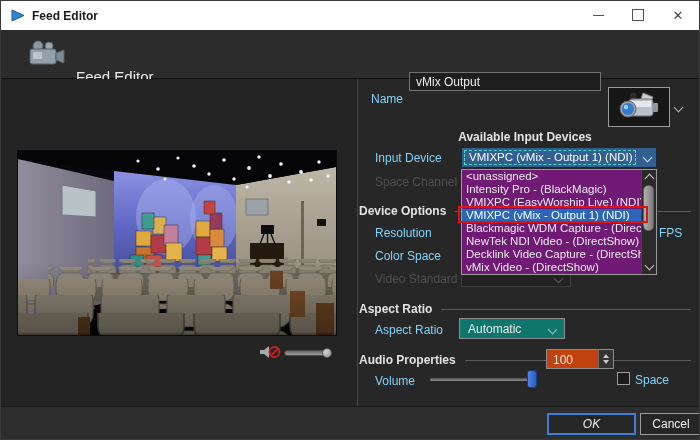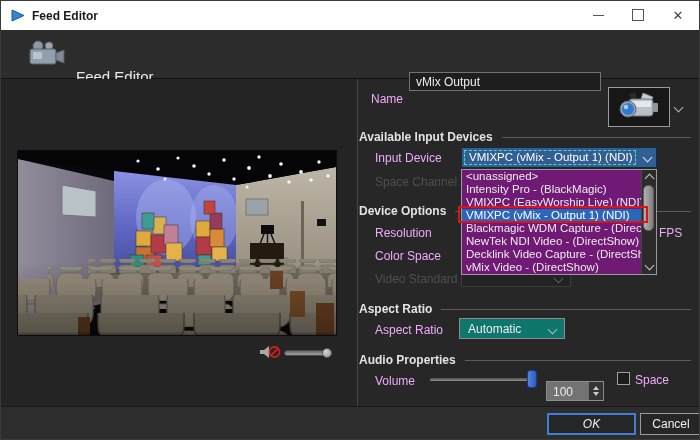--- a/index.html
+++ b/index.html
@@ -23,21 +23,21 @@
   .leftpanel{position:absolute;left:0;top:78px;width:356px;height:327px;background:#242424;}
   .footer{position:absolute;left:0;top:405px;width:700px;height:35px;background:#2d2d2d;border-top:1px solid #181818;box-sizing:border-box;}
   
   .preview{position:absolute;left:16px;top:149px;width:318px;height:184px;border:1px solid #0c0c0c;background:#000;}
   
   .pv-slider-track{position:absolute;left:283px;top:349px;width:47px;height:6px;border-radius:3px;
       background:linear-gradient(#6a6a6a,#9e9e9e);border:1px solid #4a4a4a;box-sizing:border-box;}
   .pv-slider-thumb{position:absolute;left:321px;top:347px;width:10px;height:10px;border-radius:50%;
       background:radial-gradient(circle at 35% 35%,#d6d6d6,#8f8f8f);border:1px solid #5a5a5a;box-sizing:border-box;}
   
-  .lbl{position:absolute;font-size:12px;color:#f0abfc;white-space:nowrap;}
+  .lbl{position:absolute;font-size:12px;color:#7dd3fc;white-space:nowrap;}
   .lbl.dis{color:#4f4f4f;}
   .section{position:absolute;display:flex;align-items:center;font-size:12px;font-weight:700;color:#e3e3e3;white-space:nowrap;}
   .section .line{flex:1;height:1px;background:#5a5a5a;margin-left:9px;}
   
   .inputbox{position:absolute;background:#1e1e1e;border:1px solid #737373;color:#ececec;font-size:12px;
       padding:0 6px;white-space:nowrap;overflow:hidden;box-sizing:border-box;display:flex;align-items:center;}
   .dd{position:absolute;background:#0f766e;border:1px solid #8c8c8c;color:#ececec;font-size:12px;
       white-space:nowrap;overflow:hidden;box-sizing:border-box;display:flex;align-items:center;padding:0 8px;}
   .dd.dis{background:#232323;border-color:#3c3c3c;color:#4f4f4f;}
   .chev{position:absolute;width:6px;height:6px;border-right:1px solid #b5b5b5;border-bottom:1px solid #b5b5b5;transform:rotate(45deg);}
@@ -61,21 +61,21 @@
   .sb-thumb{position:absolute;left:1px;top:15px;width:11px;height:46px;border-radius:5px;
       background:linear-gradient(90deg,#b0b0b0,#7e7e7e);border:1px solid #5f5f5f;box-sizing:border-box;}
   .red-overlay{position:absolute;left:457px;top:205px;width:186px;height:13px;border:2px solid #e01212;z-index:30;pointer-events:none;}
   
   .cam-btn{position:absolute;left:607px;top:86px;width:62px;height:40px;background:#171717;border:1px solid #9a9a9a;box-sizing:border-box;display:flex;align-items:center;justify-content:center;}
   .cam-chev{position:absolute;left:674px;top:103px;}
   
   .vol-track{position:absolute;left:429px;top:377px;width:107px;height:3px;border-radius:2px;background:linear-gradient(#4e4e4e,#8f8f8f);}
   .vol-thumb{position:absolute;left:526px;top:369px;width:10px;height:18px;border-radius:3px;
       background:linear-gradient(90deg,#4f84e4,#2d5cc0);border:1px solid #1b3d7e;box-sizing:border-box;}
-  .spinbox{position:absolute;left:545px;top:380px;width:58px;height:20px;background:#737373;border:1px solid #8c8c8c;box-sizing:border-box;}
+  .spinbox{position:absolute;left:545px;top:348px;width:68px;height:20px;background:#c2410c;border:1px solid #8c8c8c;box-sizing:border-box;}
   .spin-val{position:absolute;left:6px;top:3px;font-size:12px;color:#ececec;}
   .spinner{position:absolute;right:0;top:0;width:15px;height:100%;background:#343434;border-left:1px solid #6e6e6e;box-sizing:border-box;}
   .tri-up{position:absolute;left:4px;top:4px;width:0;height:0;border-left:3px solid transparent;border-right:3px solid transparent;border-bottom:4px solid #c9c9c9;}
   .tri-down{position:absolute;left:4px;bottom:4px;width:0;height:0;border-left:3px solid transparent;border-right:3px solid transparent;border-top:4px solid #c9c9c9;}
   .checkbox{position:absolute;left:616px;top:371px;width:13px;height:13px;background:#1c1c1c;border:1px solid #9e9e9e;box-sizing:border-box;}
   
   .btn{position:absolute;top:412px;height:22px;display:flex;align-items:center;justify-content:center;
       font-size:12px;color:#efefef;background:#262626;box-sizing:border-box;}
   .btn-ok{left:546px;width:89px;border:2px solid #3f7ed6;font-style:italic;}
   .btn-cancel{left:627px;width:62px;border:1px solid #9c9c9c;margin-left:12px;}
@@ -259,21 +259,21 @@
       <rect x="12" y="8" width="24" height="17" rx="3" fill="#b9c0c7" stroke="#6e757c"></rect>
       <rect x="14" y="10" width="20" height="6" fill="#e4e8ec"></rect>
       <circle cx="11" cy="18" r="8" fill="#9aa2aa" stroke="#5f666d"></circle>
       <circle cx="11" cy="18" r="6" fill="#2f7bd0"></circle>
       <circle cx="9" cy="16" r="2.2" fill="#9fd2ff"></circle>
       <rect x="36" y="12" width="5" height="9" rx="1" fill="#8f979e"></rect>
     </svg>
   </div>
   <span class="chev cam-chev"></span>
 
-  <div class="section" style="left:358px;top:129px;width:332px;">
+  <div class="section" style="left:358px;top:129px;width:332px;flex-direction:column;">
     <span>Available Input Devices</span>
     <span class="line"></span>
   </div>
   <div class="lbl" style="left:374px;top:150px;">Input Device</div>
 
   <div class="combo">
     <div class="combo-text">VMIXPC (vMix - Output 1) (NDI)</div>
     <div class="combo-btn">
       <span class="chev"></span>
     </div>

